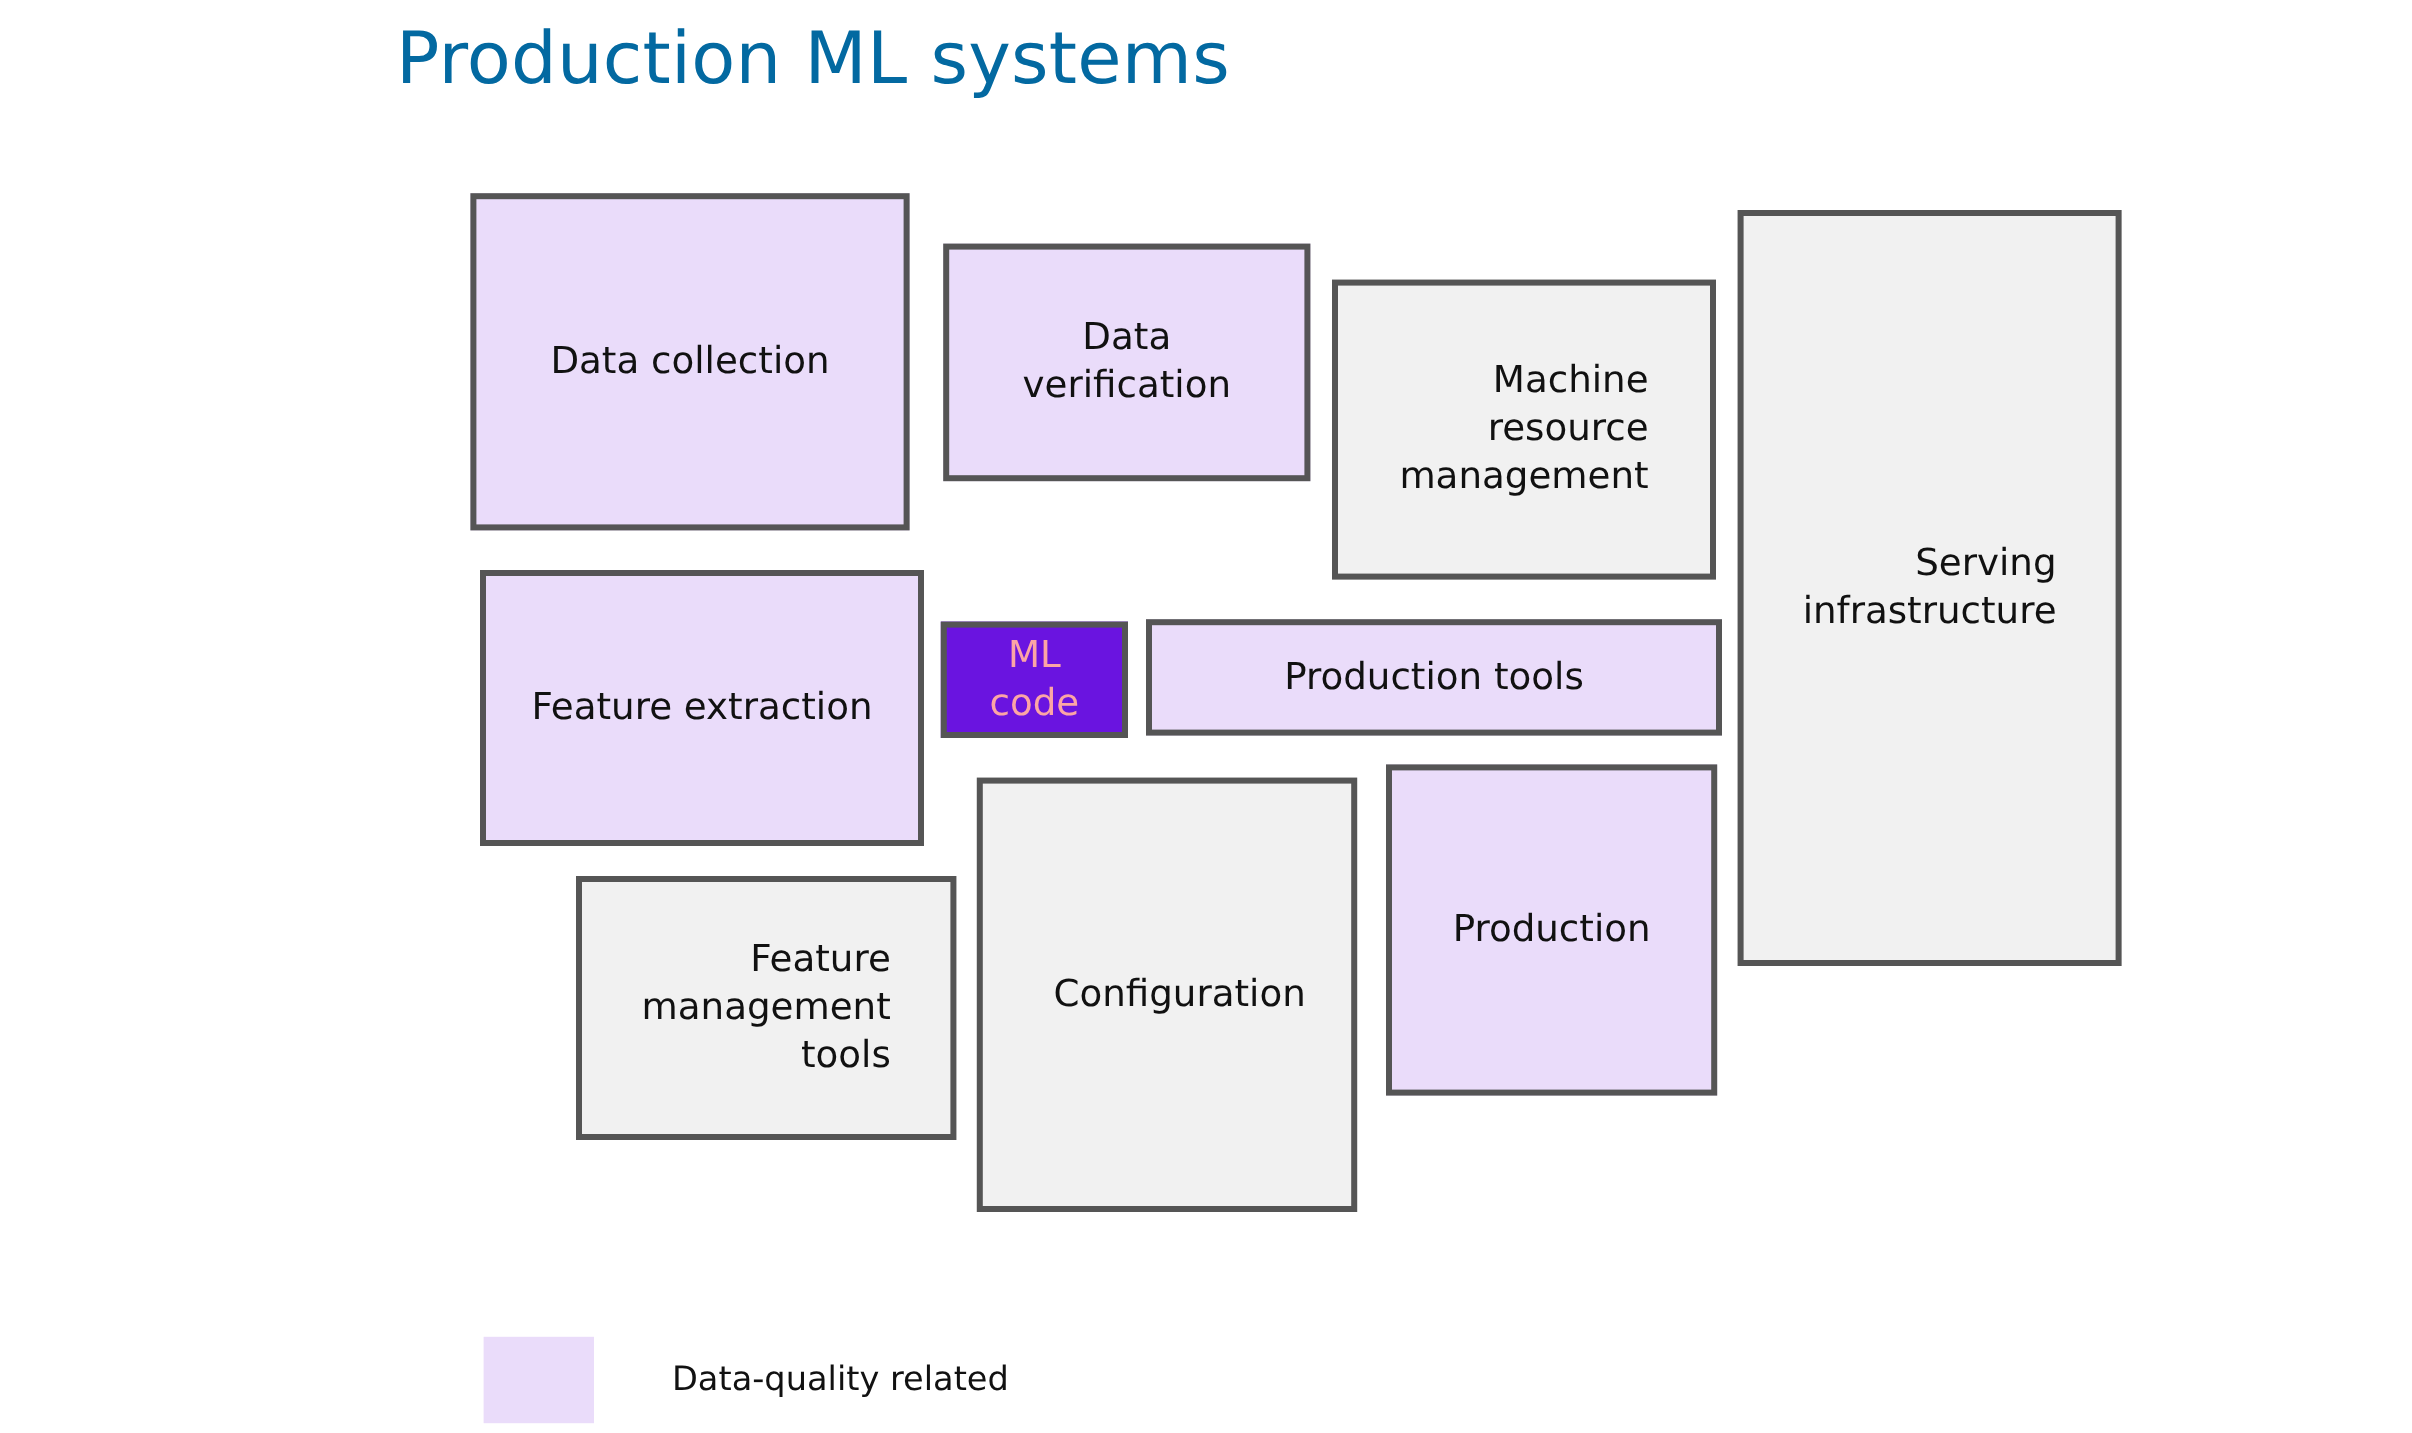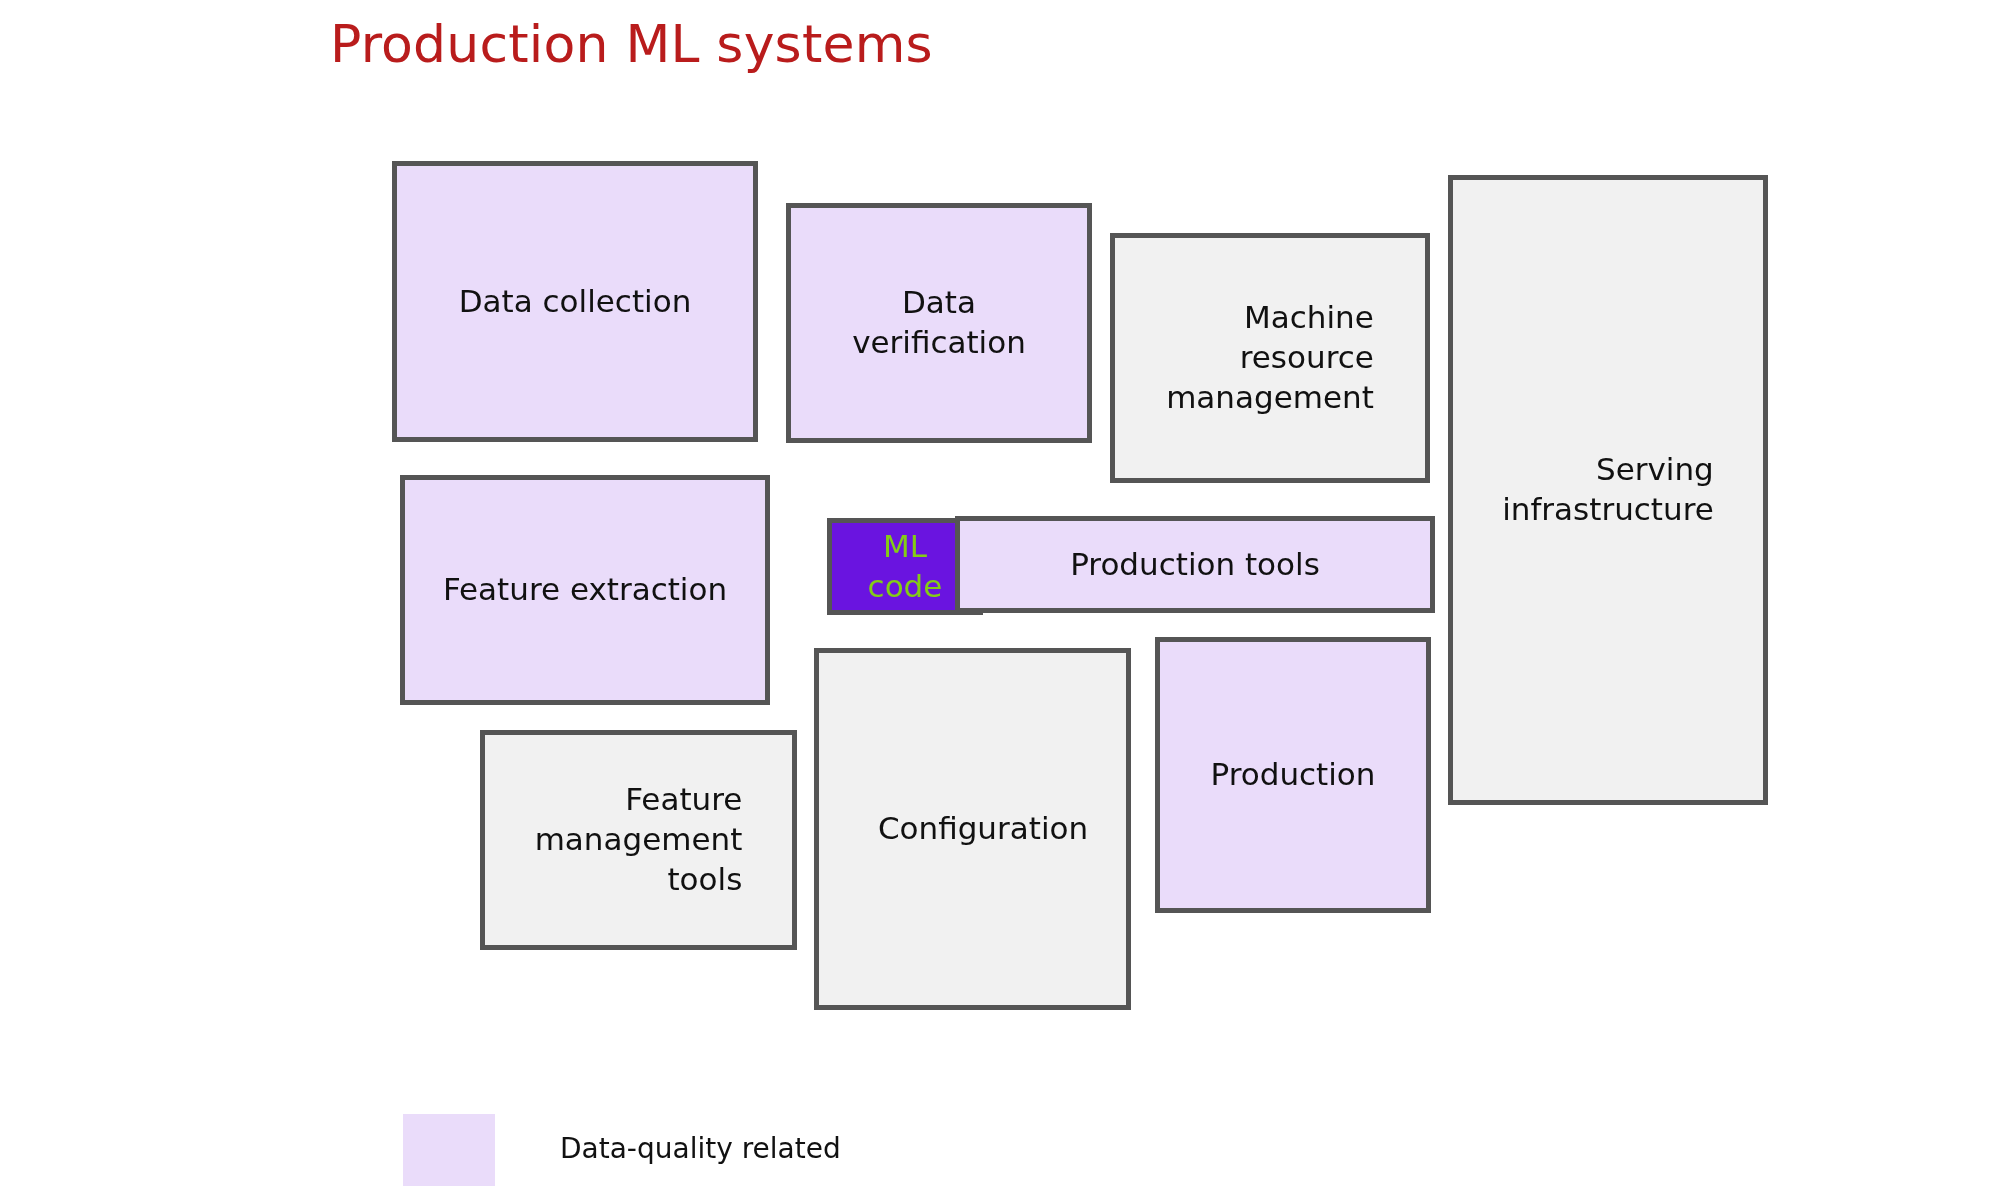--- a/index.html
+++ b/index.html
@@ -14,43 +14,43 @@
     position: relative;
     width: 2010px;
     height: 1194px;
     background: #ffffff;
     overflow: hidden;
   }
   #page-title {
     position: absolute;
     left: 330px;
     top: 14px;
-    font-size: 52px;
+    font-size: 60px;
     font-weight: 400;
-    color: #b91c1c;
+    color: #0369a1;
     letter-spacing: 0.2px;
     white-space: nowrap;
   }
   .node {
     position: absolute;
     box-sizing: border-box;
     border: 5px solid #555555;
     display: flex;
     align-items: center;
     justify-content: center;
     text-align: center;
     font-size: 31px;
     line-height: 1.28;
     color: #111111;
     padding: 2px 6px;
     white-space: pre-line;
   }
   .node.fill-data   { background: #eadcfa; }
   .node.fill-grey   { background: #f1f1f1; text-align: right; }
-  .node.fill-mlcode { background: #6a14e0; color: #84cc16; margin-left: 43px; }
+  .node.fill-mlcode { background: #6a14e0; color: #fca5a5; }
 
   #legend-swatch {
     position: absolute;
     left: 403px;
     top: 1114px;
     width: 92px;
     height: 72px;
     background: #eadcfa;
     border: none;
   }
@@ -64,21 +64,21 @@
   }
 </style>
 </head>
 <body>
 
 <div id="canvas">
 
   <div id="page-title">Production ML systems</div>
 
   <div class="node fill-data" style="left:392px;  top:161px; width:366px; height:281px;">Data collection</div>
-  <div class="node fill-data" style="left:786px;  top:203px; width:306px; height:240px;">Data
+  <div class="node fill-data" style="left:786px;  top:203px; width:306px; height:198px;">Data
 verification</div>
   <div class="node fill-grey" style="left:1110px; top:233px; width:320px; height:250px;">Machine
 resource
 management</div>
   <div class="node fill-data" style="left:400px;  top:475px; width:370px; height:230px;">Feature extraction</div>
   <div class="node fill-grey" style="left:1448px; top:175px; width:320px; height:630px;">Serving
 infrastructure</div>
   <div class="node fill-mlcode" style="left:784px;  top:518px; width:156px; height:97px;">ML
 code</div>
   <div class="node fill-data" style="left:955px;  top:516px; width:480px; height:97px;">Production tools</div>

